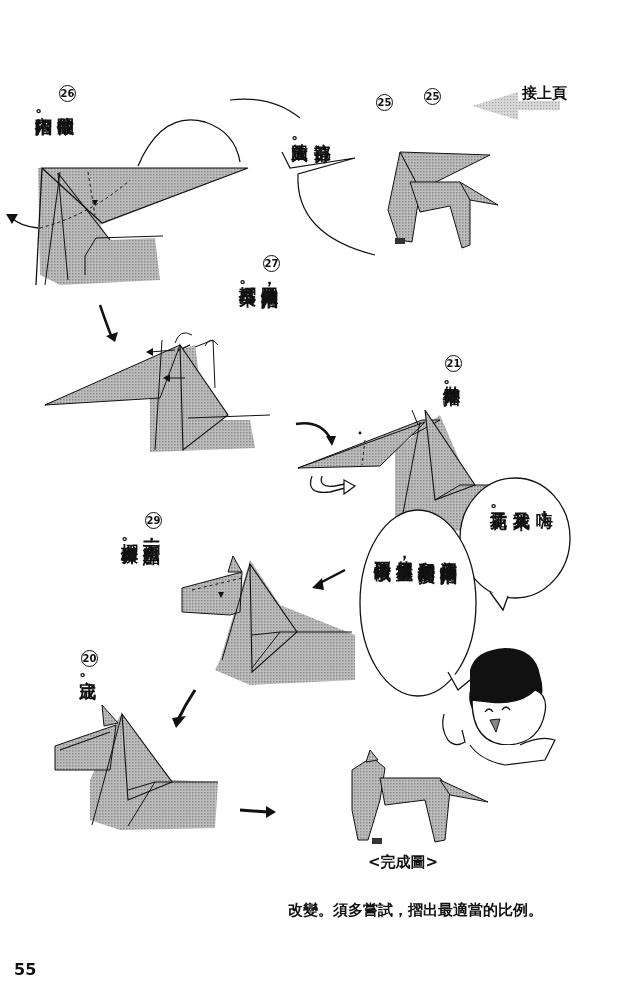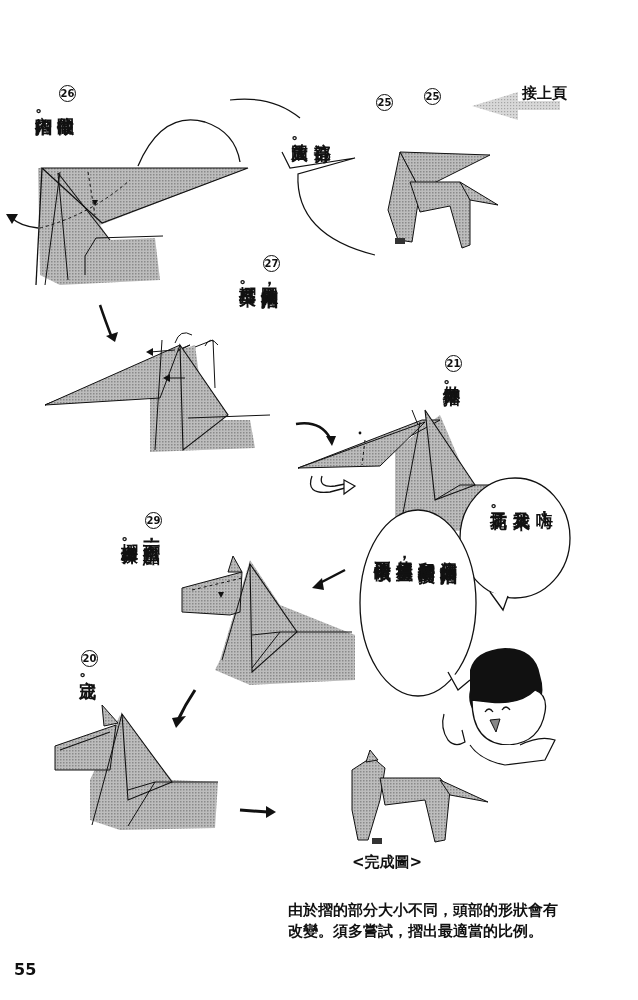--- a/index.html
+++ b/index.html
@@ -213,20 +213,19 @@
   <div class="bubble-text">插花了。</div>
 </div>
 
 <div class="abs" style="left:372px;top:548px;display:flex;flex-direction:row-reverse;gap:1px;">
   <div class="bubble-text">這個作品內陷摺</div>
   <div class="bubble-text">和外罩摺的技巧</div>
   <div class="bubble-text">使用很重要，</div>
   <div class="bubble-text">要習慣哦！</div>
 </div>
 
-<div class="abs caption" style="left:352px;top:853px;">&lt;完成圖&gt;</div>
+<div class="abs caption" style="left:368px;top:853px;">&lt;完成圖&gt;</div>
 
 <div class="abs note" style="left:288px;top:900px;">
-  <div>由於摺的部分大小不同，頭部的形狀會有</div>
   <div>改變。須多嘗試，摺出最適當的比例。</div>
 </div>
 
 <div class="abs pagenum" style="left:14px;top:960px;">55</div>
 
 </body></html>

